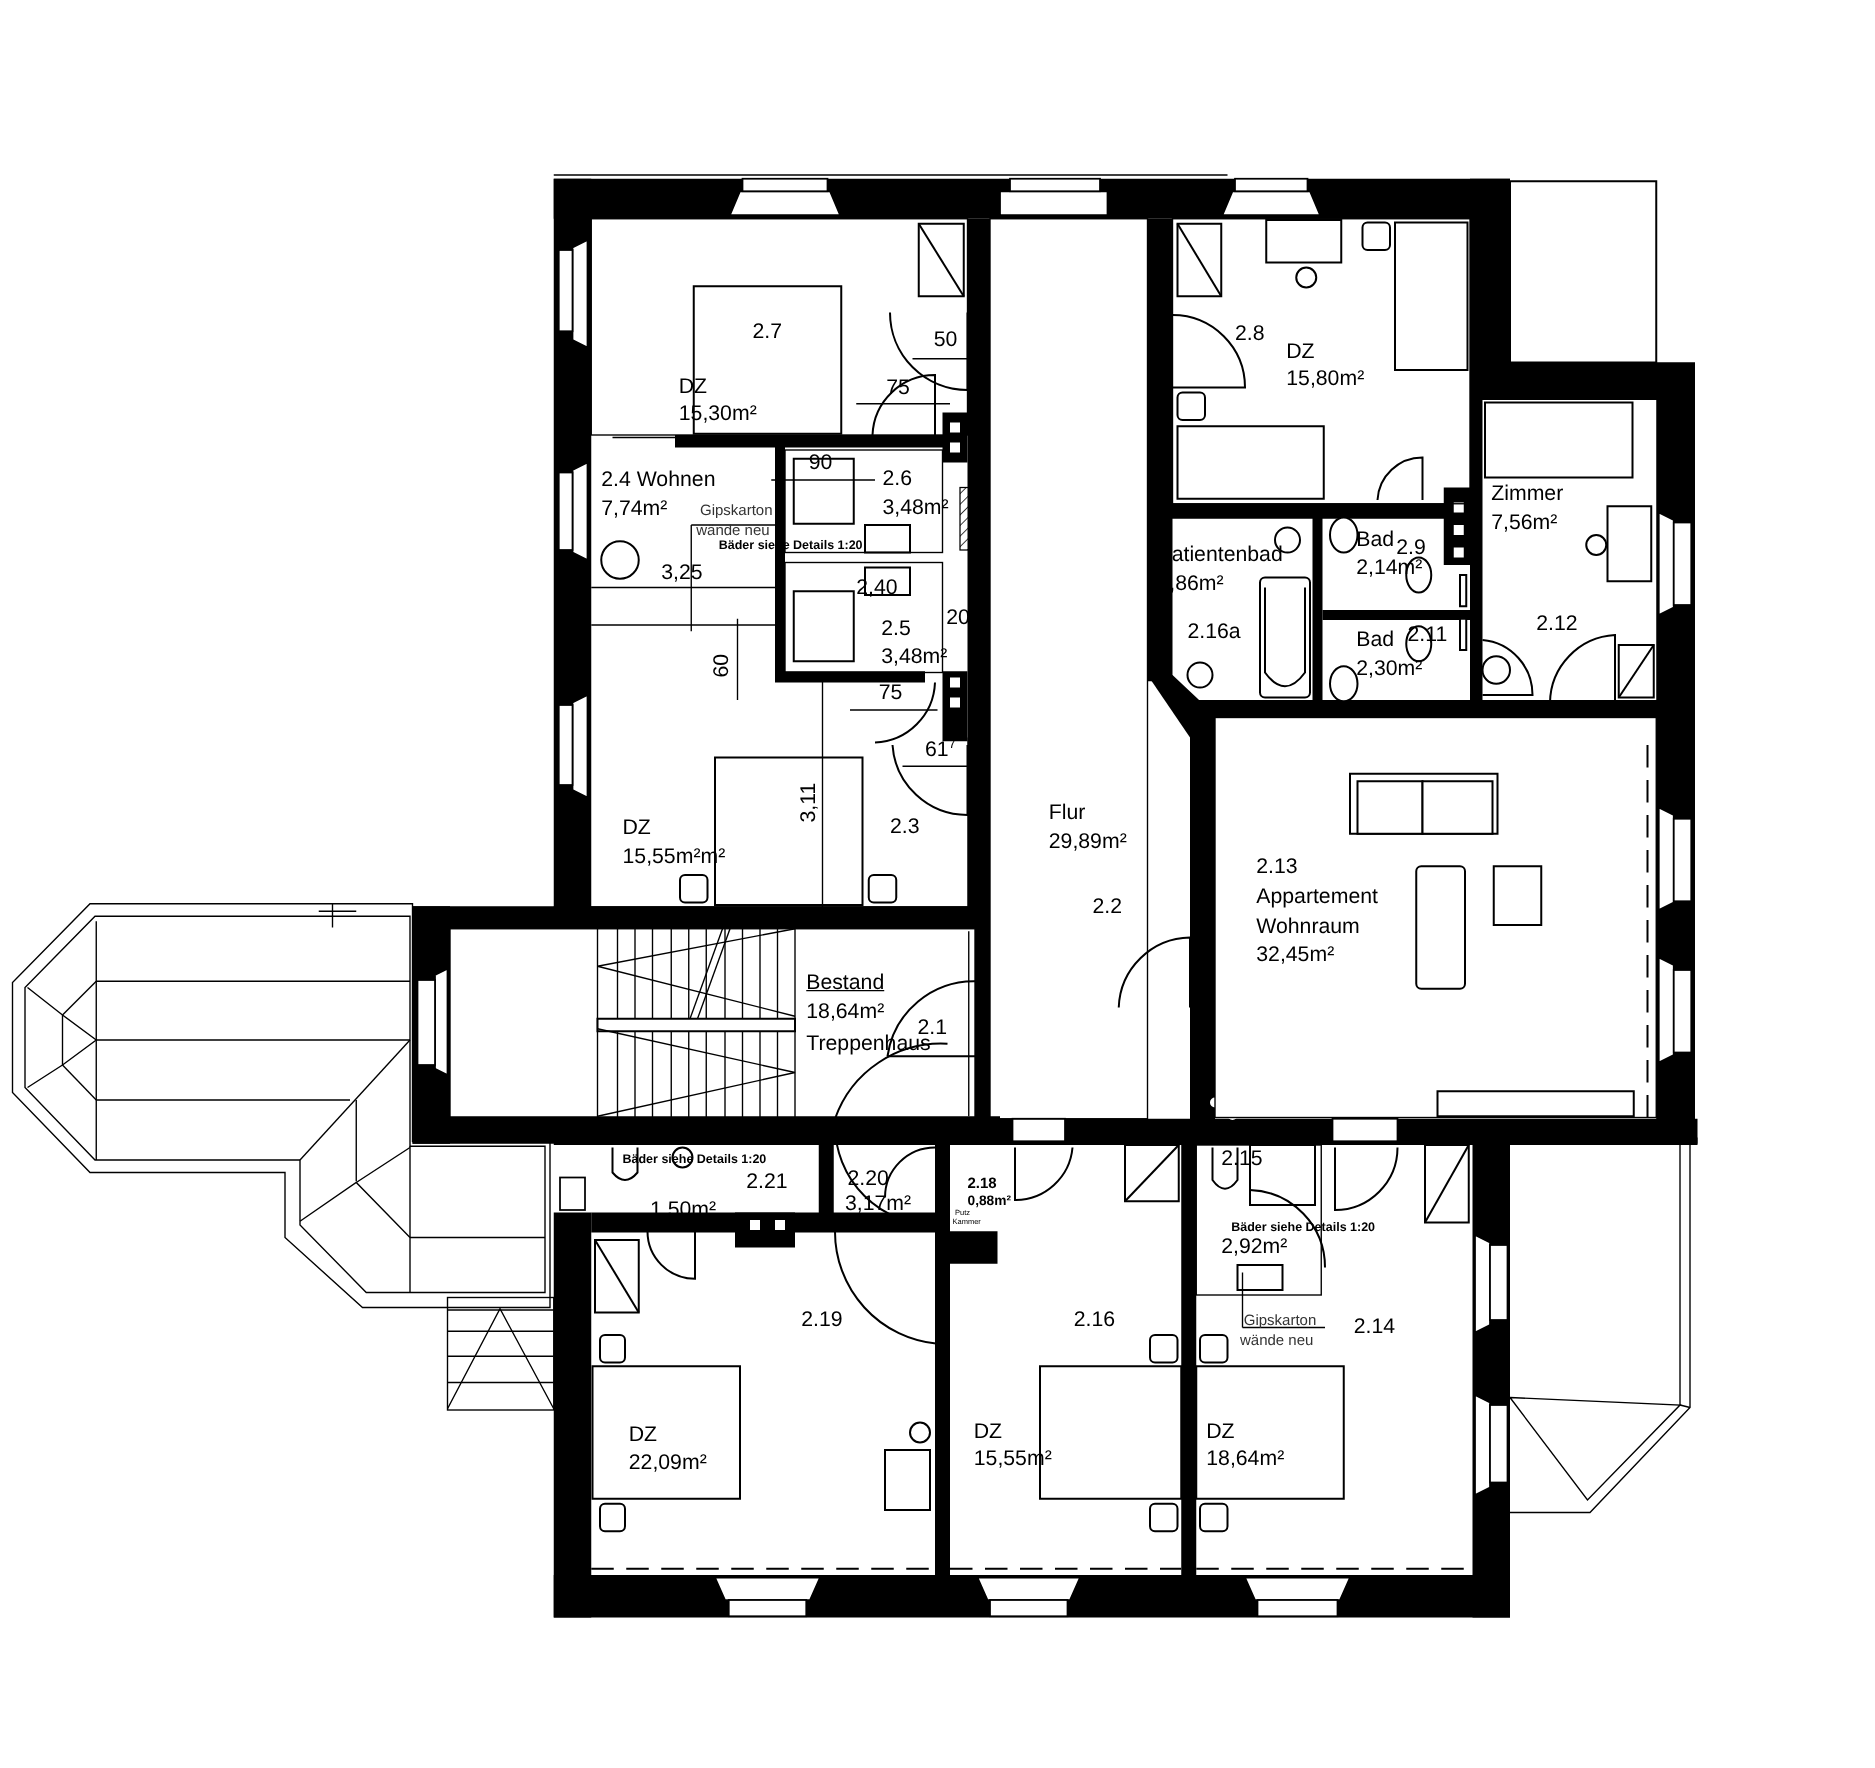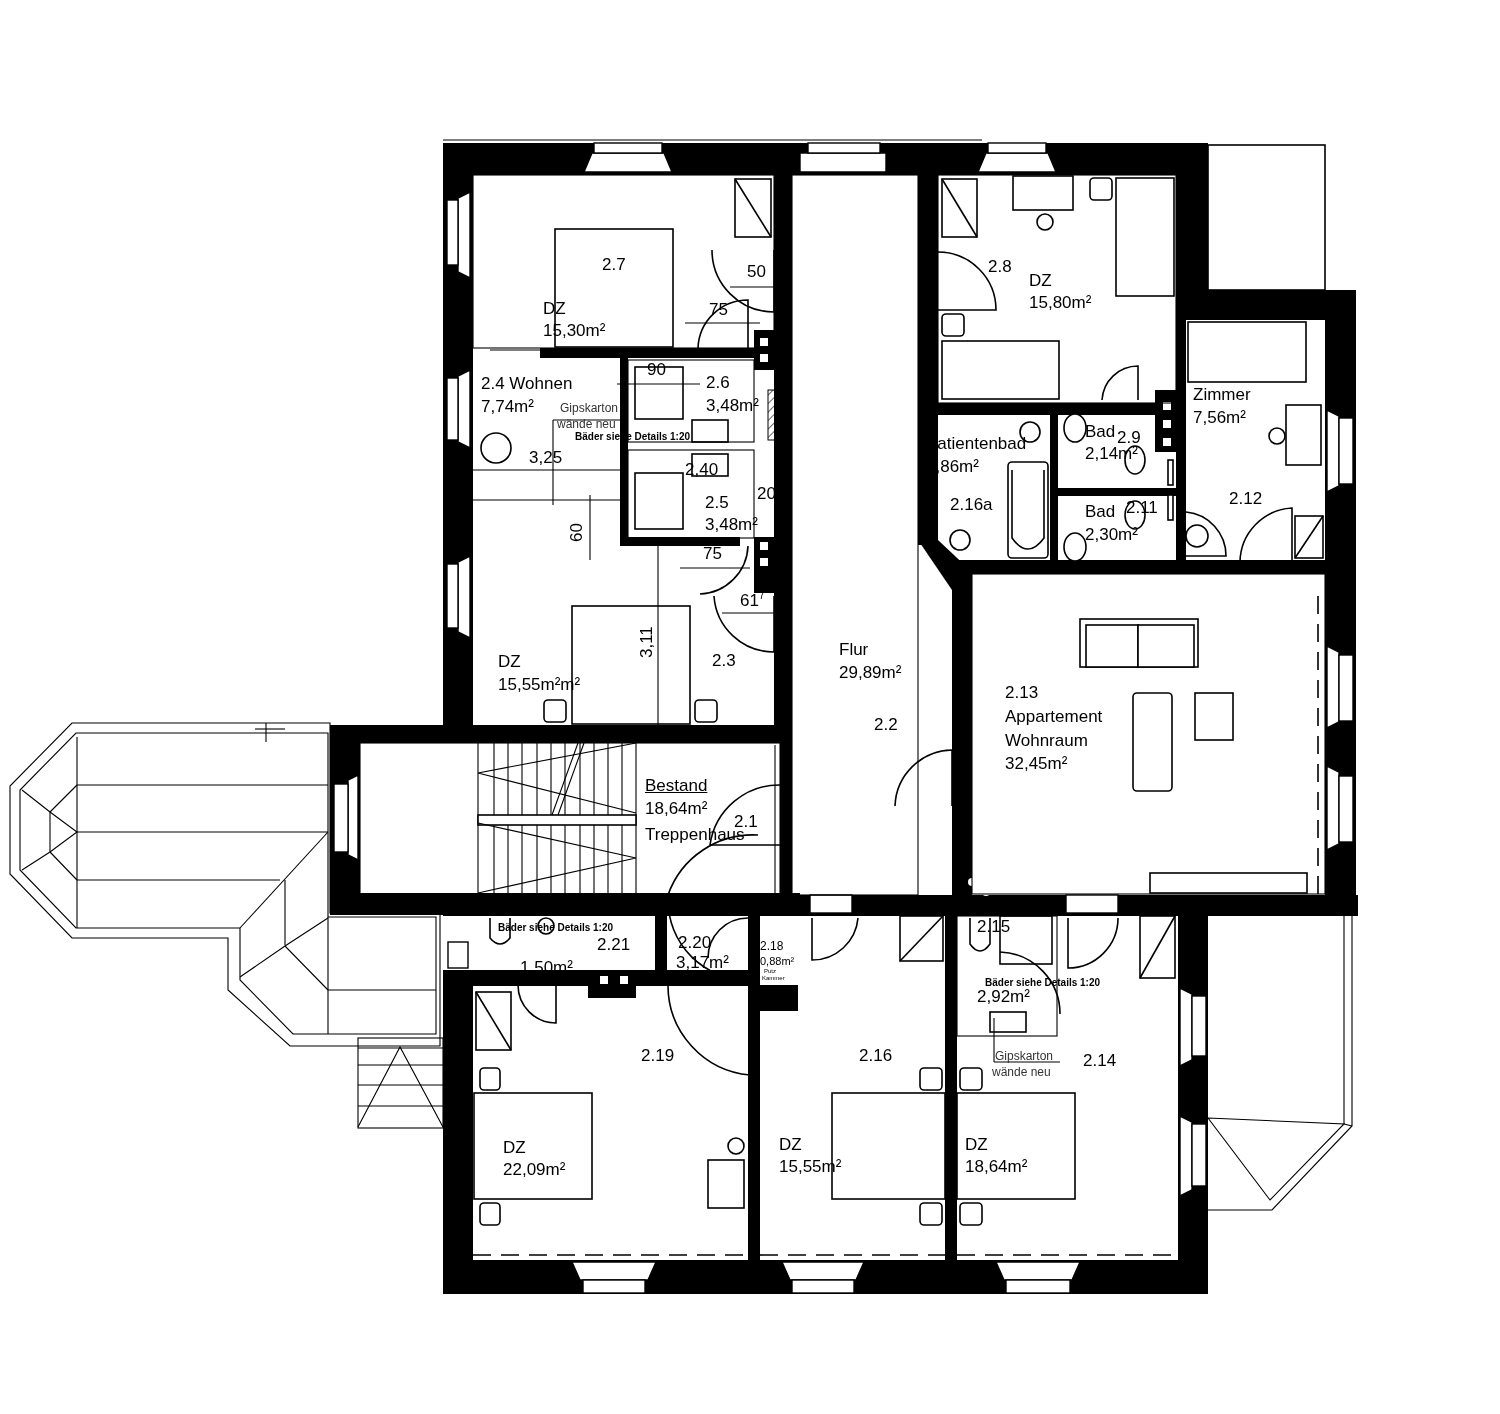--- a/index.html
+++ b/index.html
@@ -9,21 +9,21 @@
     .ln { fill: none; stroke: #000; stroke-width: 1.6; }
     .ln-thin { fill: none; stroke: #000; stroke-width: 1.1; }
     .furn { fill: #fff; stroke: #000; stroke-width: 1.6; }
     .win { fill: #fff; stroke: #000; stroke-width: 1.4; }
     .dash { fill: none; stroke: #000; stroke-width: 1.6; stroke-dasharray: 18 10; }
     .hatch { fill: url(#hatchPat); stroke: #000; stroke-width: 1; }
     .lbl { position: absolute; font-family: "Liberation Sans", sans-serif; font-size: 17px; line-height: 22px; color: #000; white-space: nowrap; }
     .lbl.small { font-size: 12px; line-height: 14px; color: #333; }
     .lbl.bold { font-weight: bold; font-size: 10px; line-height: 12px; }
     .lbl.tiny { font-size: 6px; line-height: 7px; }
-    .lbl.mid { font-size: 12px; line-height: 14px; font-weight: normal; }
+    .lbl.mid { font-size: 12px; line-height: 14px; font-weight: bold; margin-left: 14px; }
     .dim { position: absolute; font-family: "Liberation Sans", sans-serif; font-size: 17px; color: #000; white-space: nowrap; }
     .rot { transform: rotate(-90deg); transform-origin: left top; }
   </style>
 </head>
 <body>
 
 <svg id="plan" viewBox="0 0 1500 1414" xmlns="http://www.w3.org/2000/svg">
   <defs>
     <pattern id="hatchPat" width="6" height="6" patternUnits="userSpaceOnUse" patternTransform="rotate(45)">
       <line x1="0" y1="0" x2="0" y2="6" stroke="#000" stroke-width="1.2"></line>

